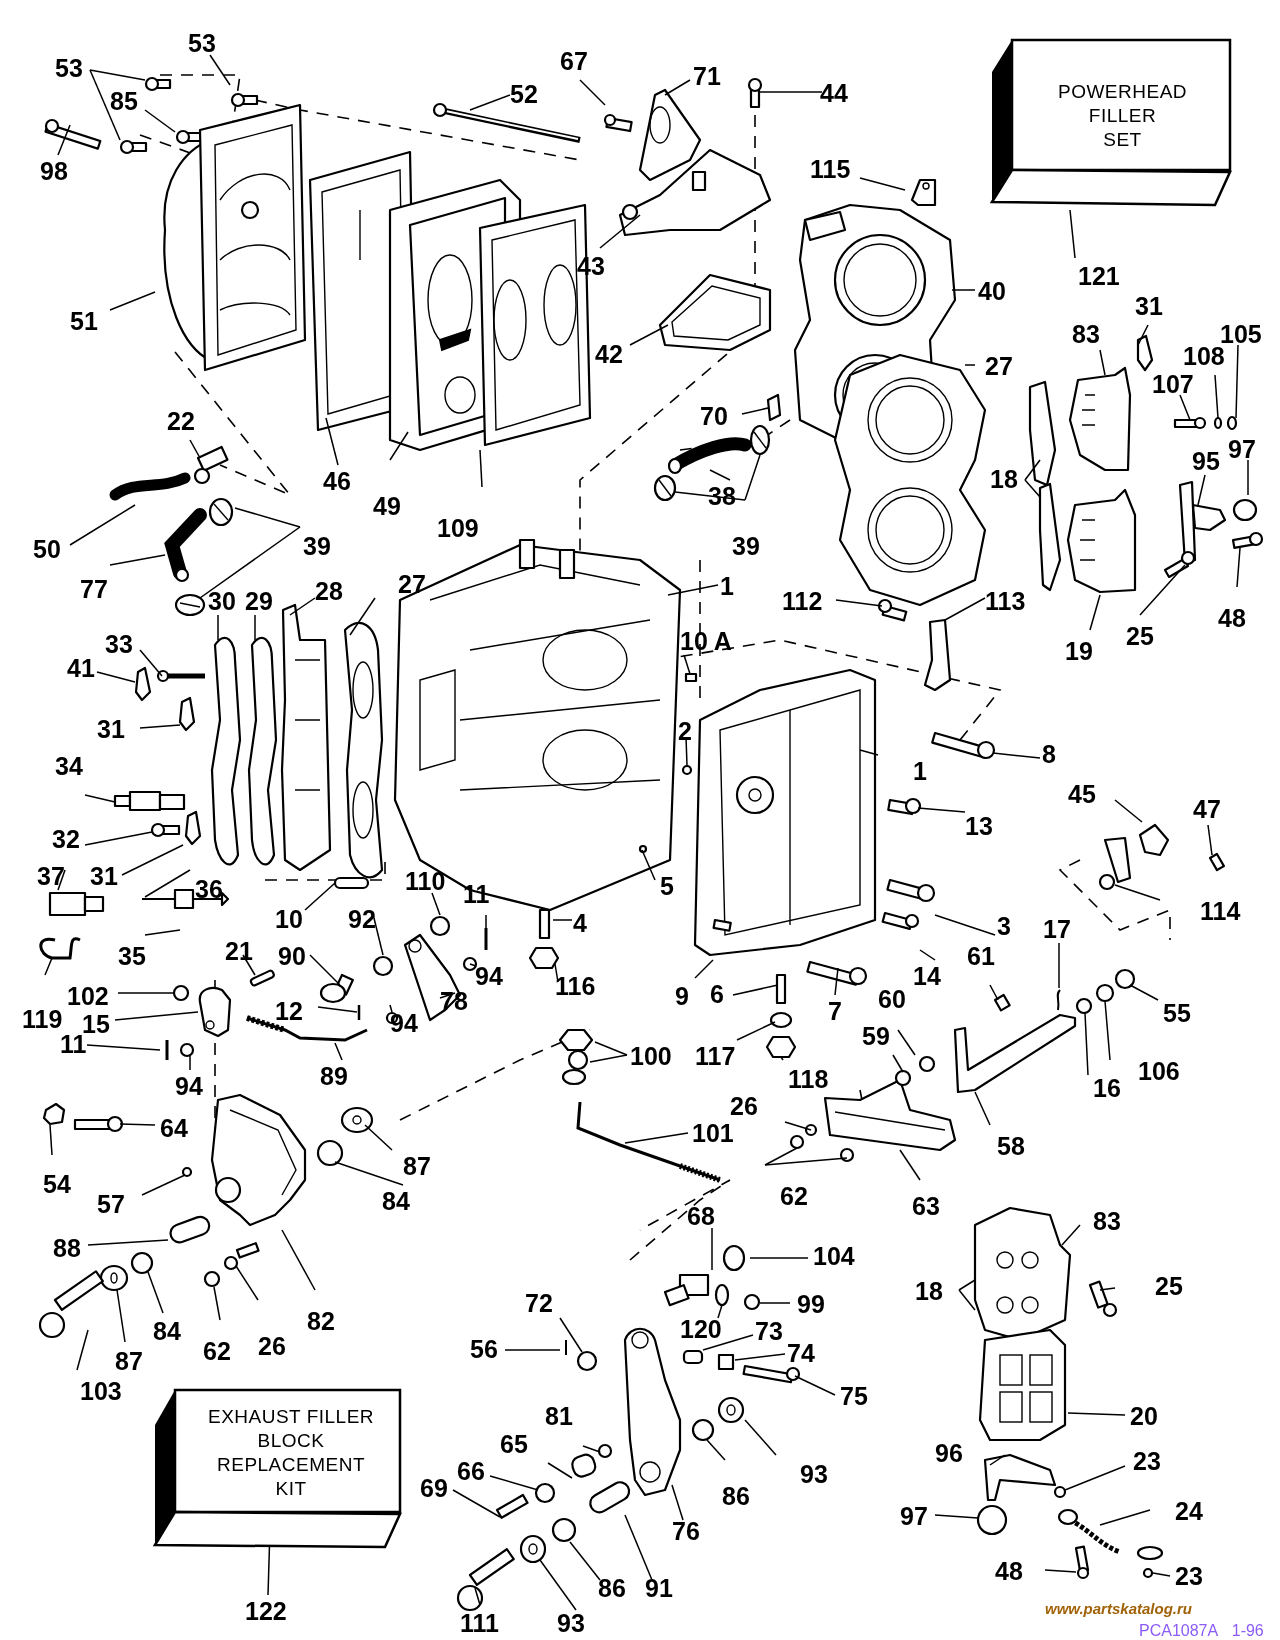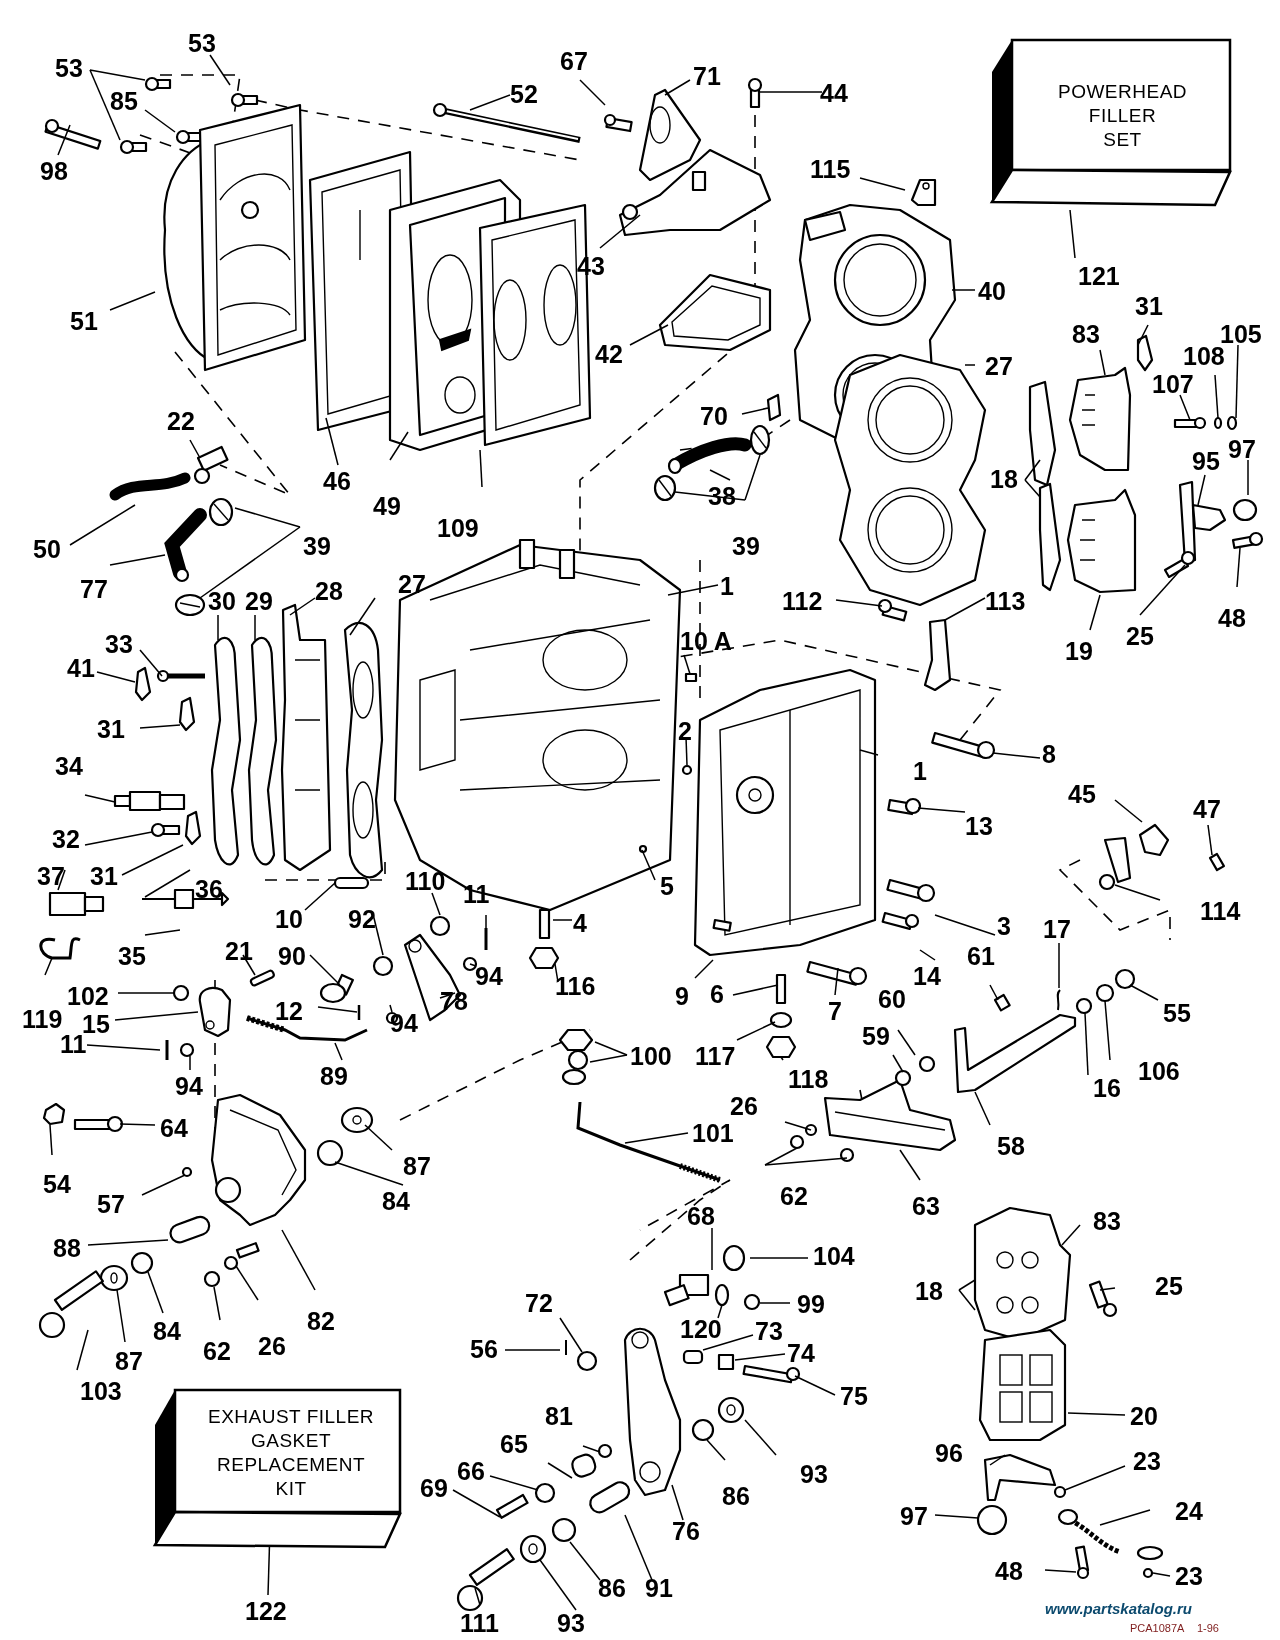--- a/index.html
+++ b/index.html
@@ -8,22 +8,22 @@
   #diagram { position: absolute; left: 0; top: 0; width: 1280px; height: 1640px; }
   .lbl { font-family: "Liberation Sans", sans-serif; font-weight: bold; font-size: 25px; fill: #000; }
   .part { fill: #fff; stroke: #000; stroke-width: 2.2; stroke-linejoin: round; }
   .part-dark { fill: #000; stroke: #000; stroke-width: 2; }
   .thin { fill: none; stroke: #000; stroke-width: 1.4; }
   .leader { stroke: #000; stroke-width: 1.5; fill: none; }
   .dash { stroke: #000; stroke-width: 1.6; fill: none; stroke-dasharray: 12 9; }
   .kit-text { position: absolute; text-align: center; font-size: 19px; line-height: 24px;
               letter-spacing: 0.5px; font-family: "Liberation Sans", sans-serif; }
   .watermark { position: absolute; font-family: "Liberation Sans", sans-serif; font-style: italic;
-               font-weight: bold; font-size: 15px; color: #0c4a6e; }
-  .catalog { position: absolute; font-family: "Liberation Sans", sans-serif; font-size: 11px; color: #7f1d1d; }
+               font-weight: bold; font-size: 15px; color: #a16207; }
+  .catalog { position: absolute; font-family: "Liberation Sans", sans-serif; font-size: 16px; color: #8b5cf6; margin-left: 9px; }
 </style>
 </head>
 <body>
 
 <svg id="diagram" viewBox="0 0 1280 1640" xmlns="http://www.w3.org/2000/svg">
 
   <g>
     <polyline class="dash" points="160,75 240,75 232,130"></polyline>
     <polyline class="dash" points="255,100 300,110 580,160"></polyline>
     <polyline class="dash" points="140,135 210,160"></polyline>
@@ -932,21 +932,21 @@
   </g>
 </svg>
 
 <div class="kit-text" style="left:1015px; top:80px; width:215px;">
   <div>POWERHEAD</div>
   <div>FILLER</div>
   <div>SET</div>
 </div>
 <div class="kit-text" style="left:178px; top:1405px; width:226px;">
   <div>EXHAUST FILLER</div>
-  <div>GASKET</div>
+  <div>BLOCK</div>
   <div>REPLACEMENT</div>
   <div>KIT</div>
 </div>
 
 <div class="watermark" style="left:1045px; top:1600px;">www.partskatalog.ru</div>
 <div class="catalog" style="left:1130px; top:1622px;">
   <span>PCA1087A</span>
   <span style="margin-left:10px;">1-96</span>
 </div>
 

